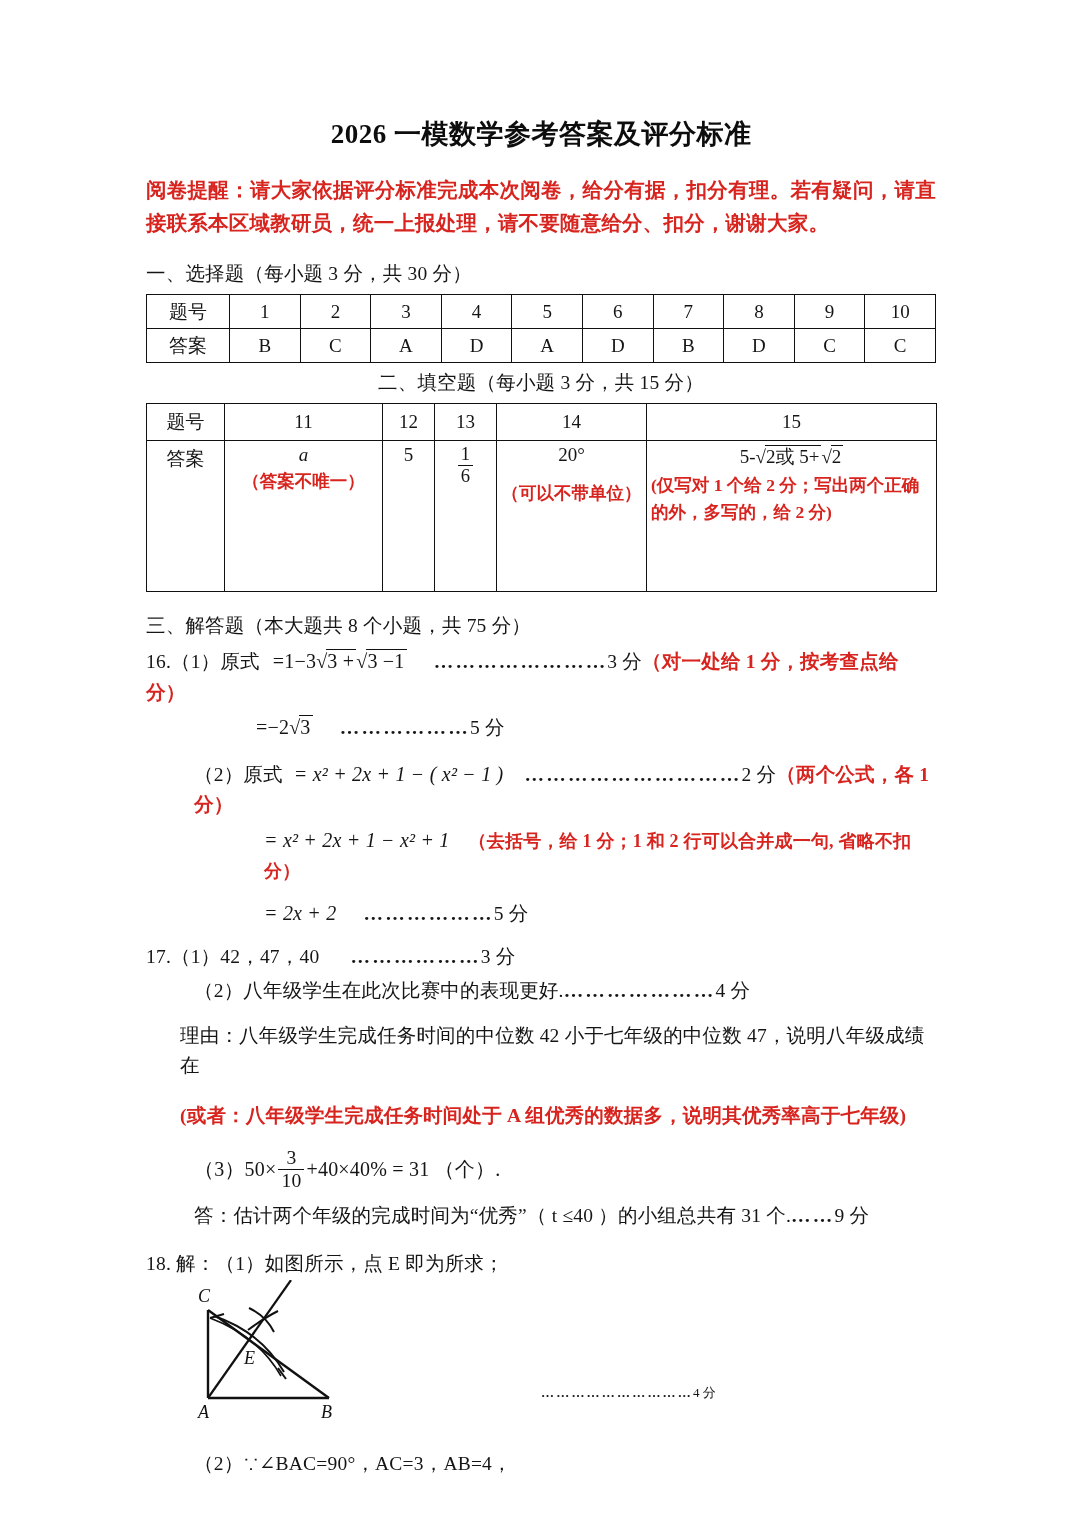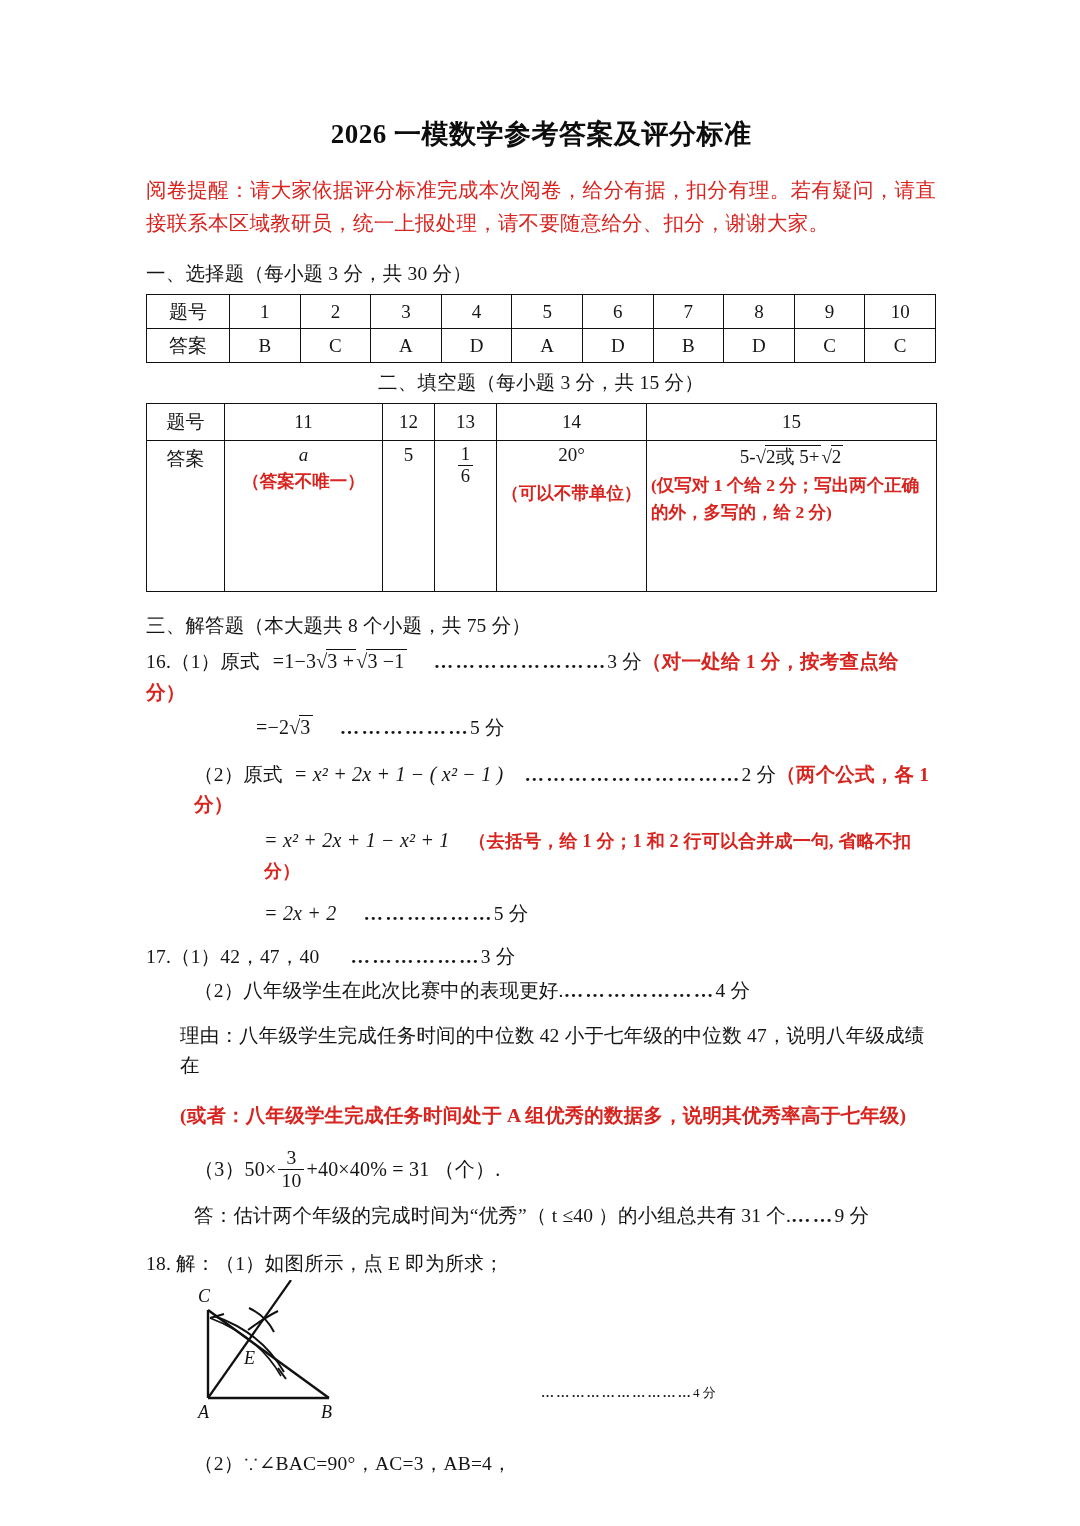--- a/index.html
+++ b/index.html
@@ -29,21 +29,21 @@
     font-size:27px;
     font-weight:bold;
     letter-spacing:.5px;
     margin-top:116px;
     color:#0d0d0d;
   }
 
   
   .reminder{
     color:#d8241f;
-    font-weight:normal;
+    font-weight:bold;
     font-size:20.5px;
     line-height:1.62;
     margin-top:22px;
     letter-spacing:.2px;
     text-align:justify;
   }
 
   
   .sec-head{
     font-size:19.5px;

